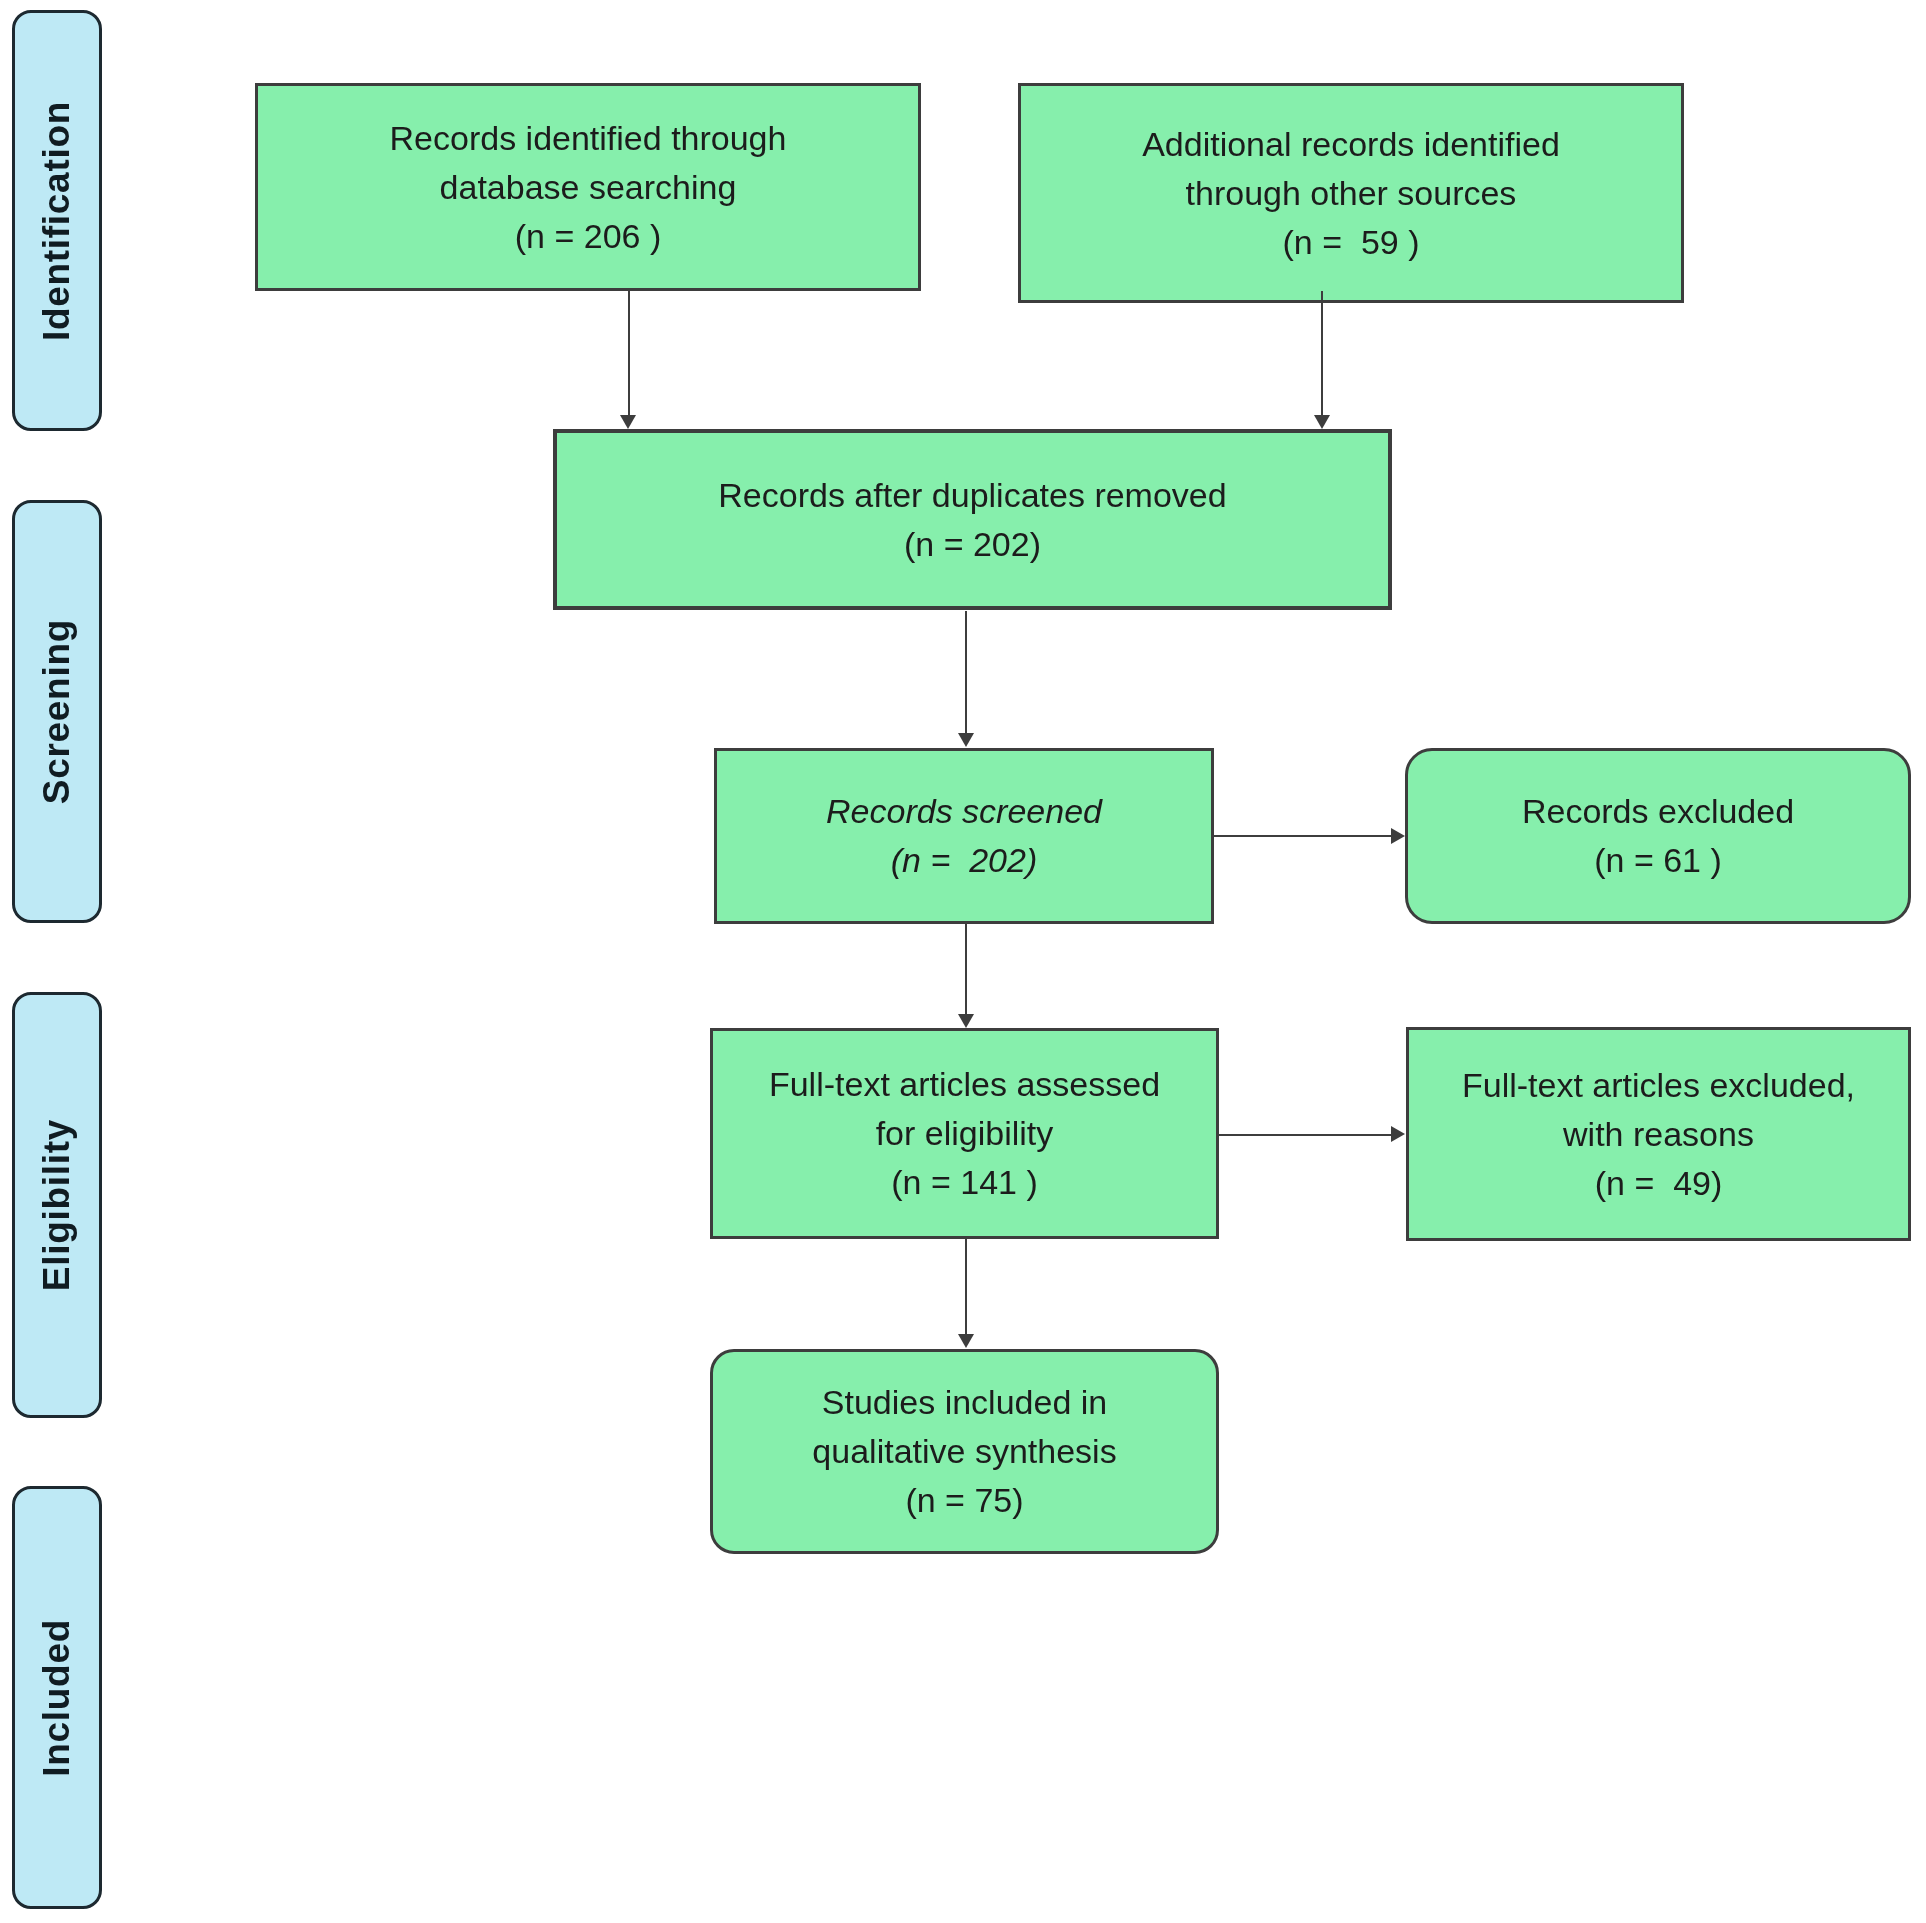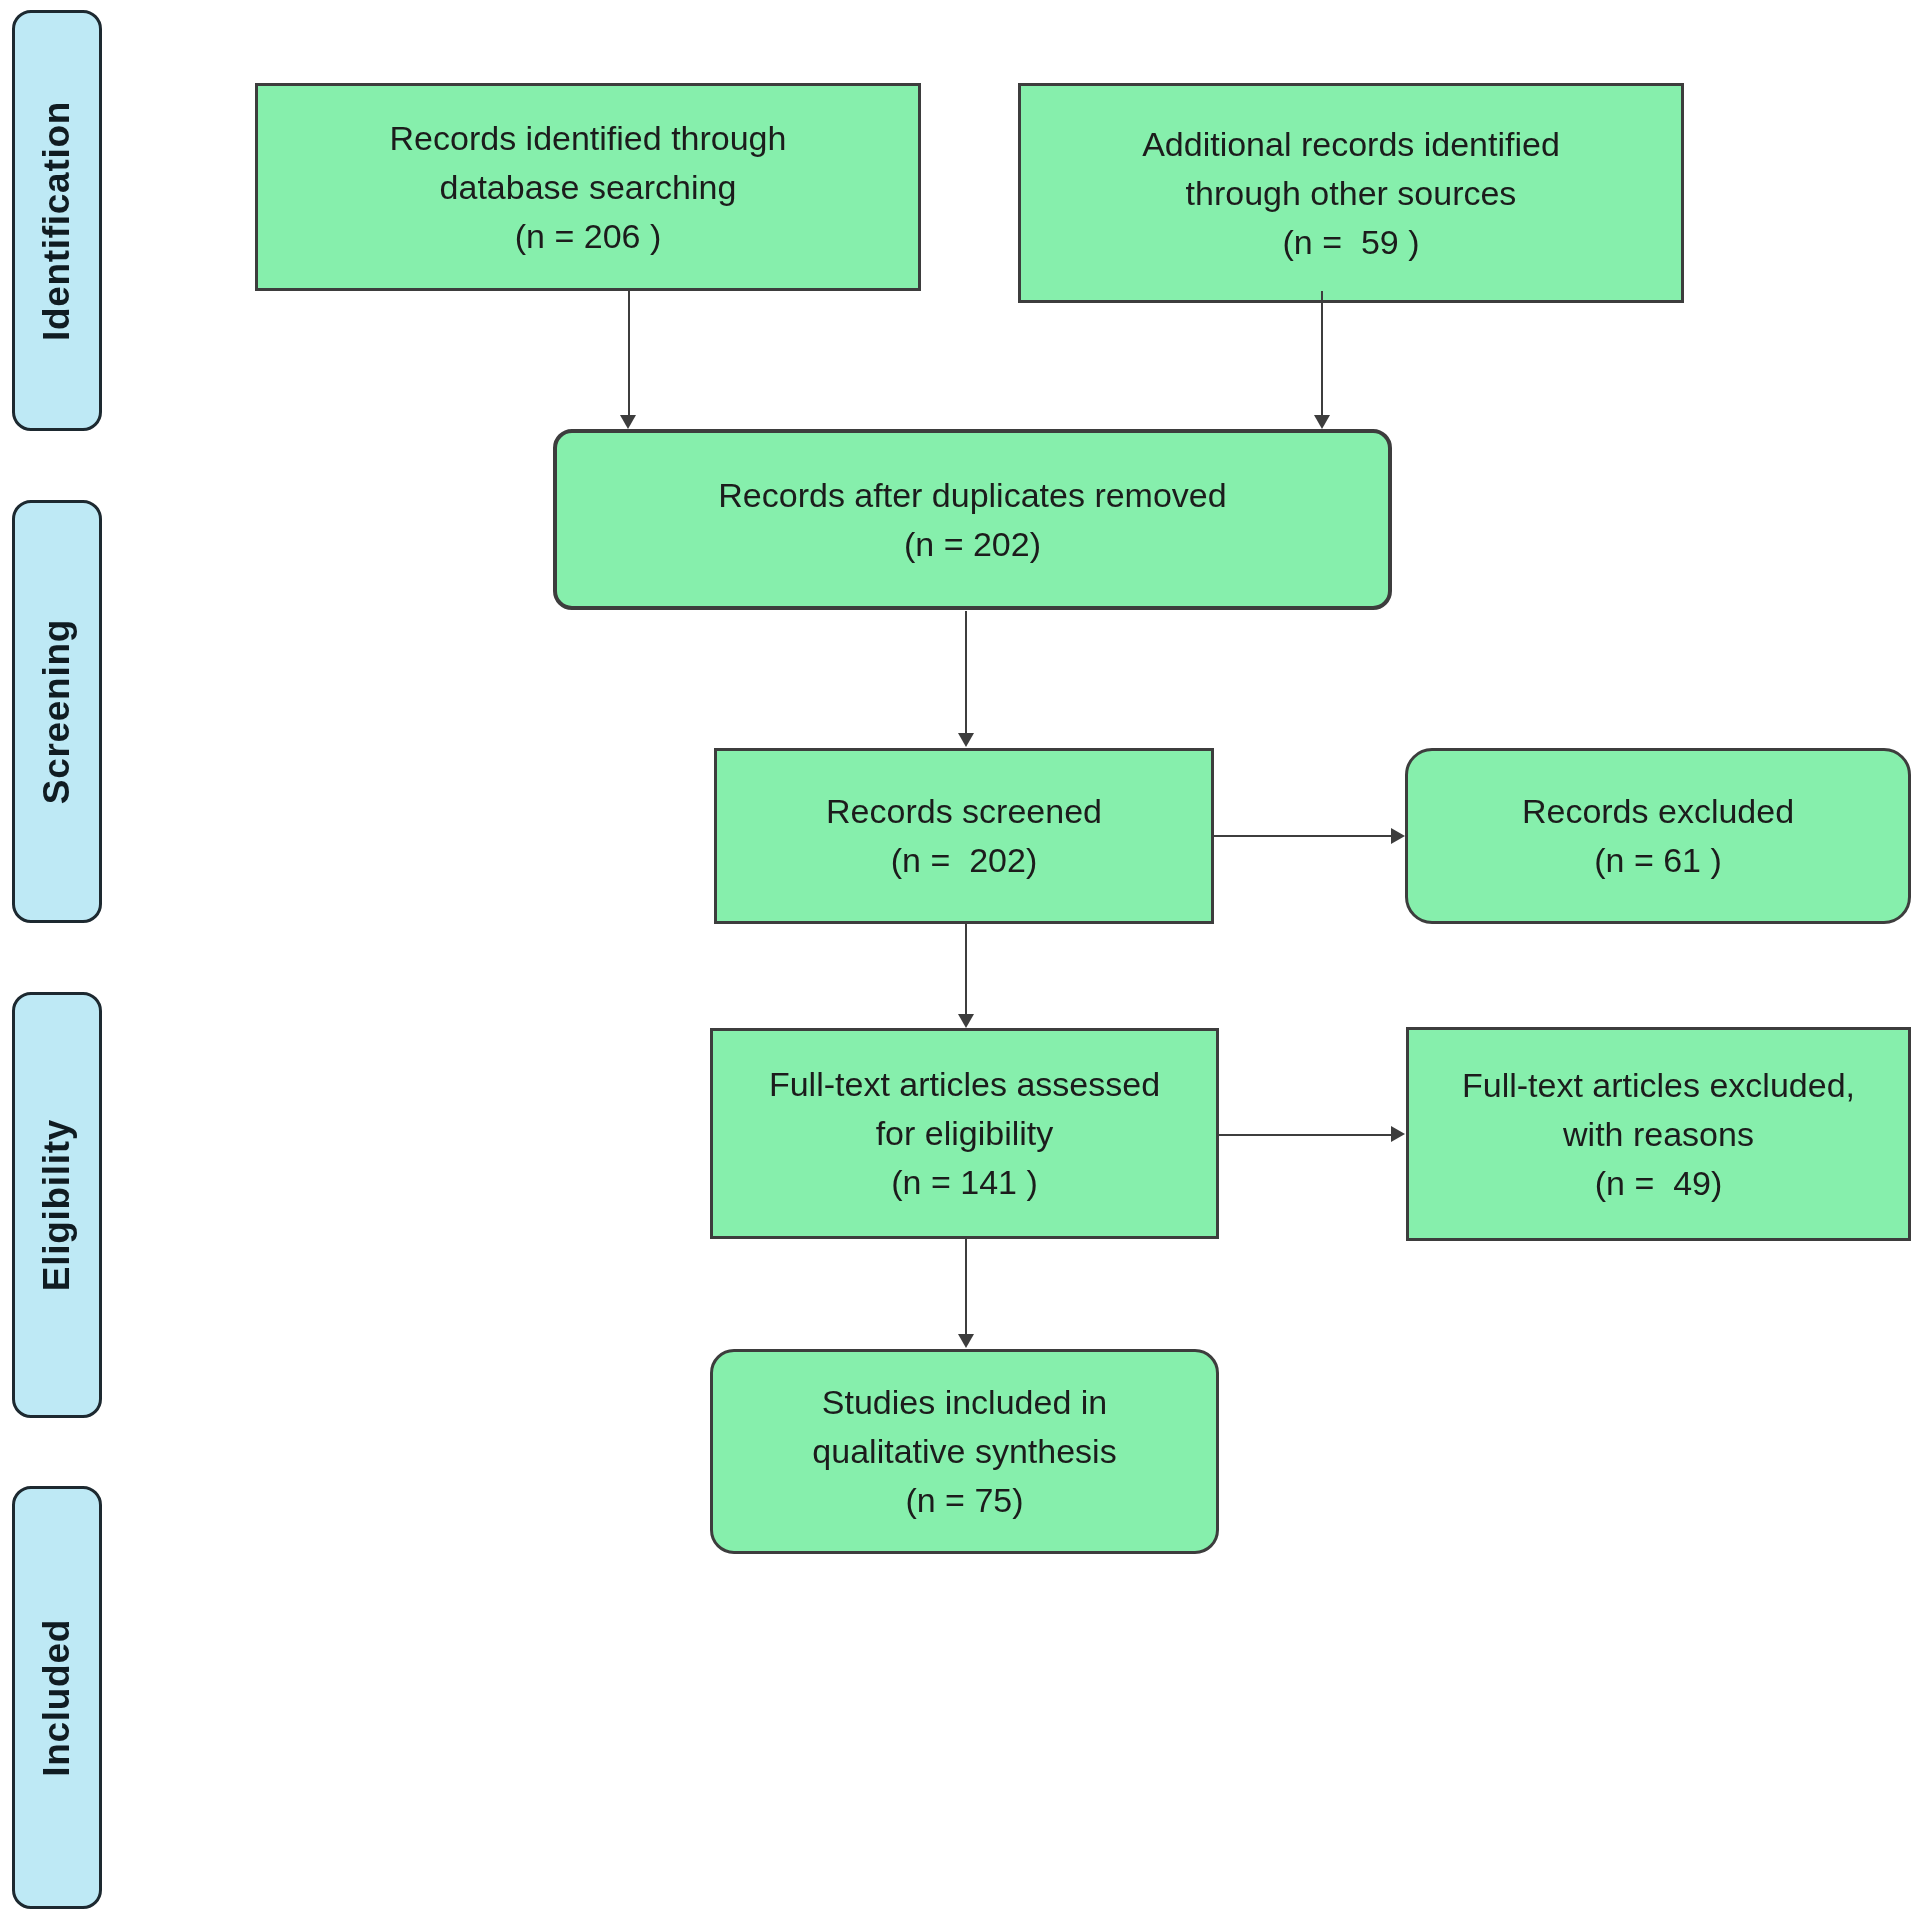--- a/index.html
+++ b/index.html
@@ -55,22 +55,22 @@
     justify-content: center;
     text-align: center;
   }
   .fbox .box-text {
     font-size: 34px;
     line-height: 49px;
     white-space: pre-wrap;
   }
   #box-records-identified { left: 255px;  top: 83px;  width: 666px; height: 208px; }
   #box-additional-records { left: 1004px; top: 83px;  width: 666px; height: 220px; margin-left: 14px; }
-  #box-after-duplicates   { left: 553px;  top: 429px;  width: 839px; height: 181px; border-width: 4.4px; border-radius: 19px; }
-  #box-records-screened   { left: 714px;  top: 748px; width: 500px; height: 176px; border-width: 3px; }
+  #box-after-duplicates   { left: 553px;  top: 429px;  width: 839px; height: 181px; border-width: 4.4px; }
+  #box-records-screened   { left: 714px;  top: 748px; width: 500px; height: 176px; border-width: 3px; font-style: italic; }
   #box-records-excluded   { left: 1405px; top: 748px; width: 506px; height: 176px; border-width: 3px; border-radius: 27px; }
   #box-fulltext-assessed  { left: 710px;  top: 1028px; width: 509px; height: 211px; border-width: 3.7px; }
   #box-fulltext-excluded  { left: 1406px; top: 1027px; width: 505px; height: 214px; border-width: 3.7px; }
   #box-studies-included   { left: 710px;  top: 1349px; width: 509px; height: 205px; border-width: 3.7px; border-radius: 24px; }
 
   
   .vline, .hline {
     position: absolute;
     background: var(--arrow, #3d3d3d);
   }

